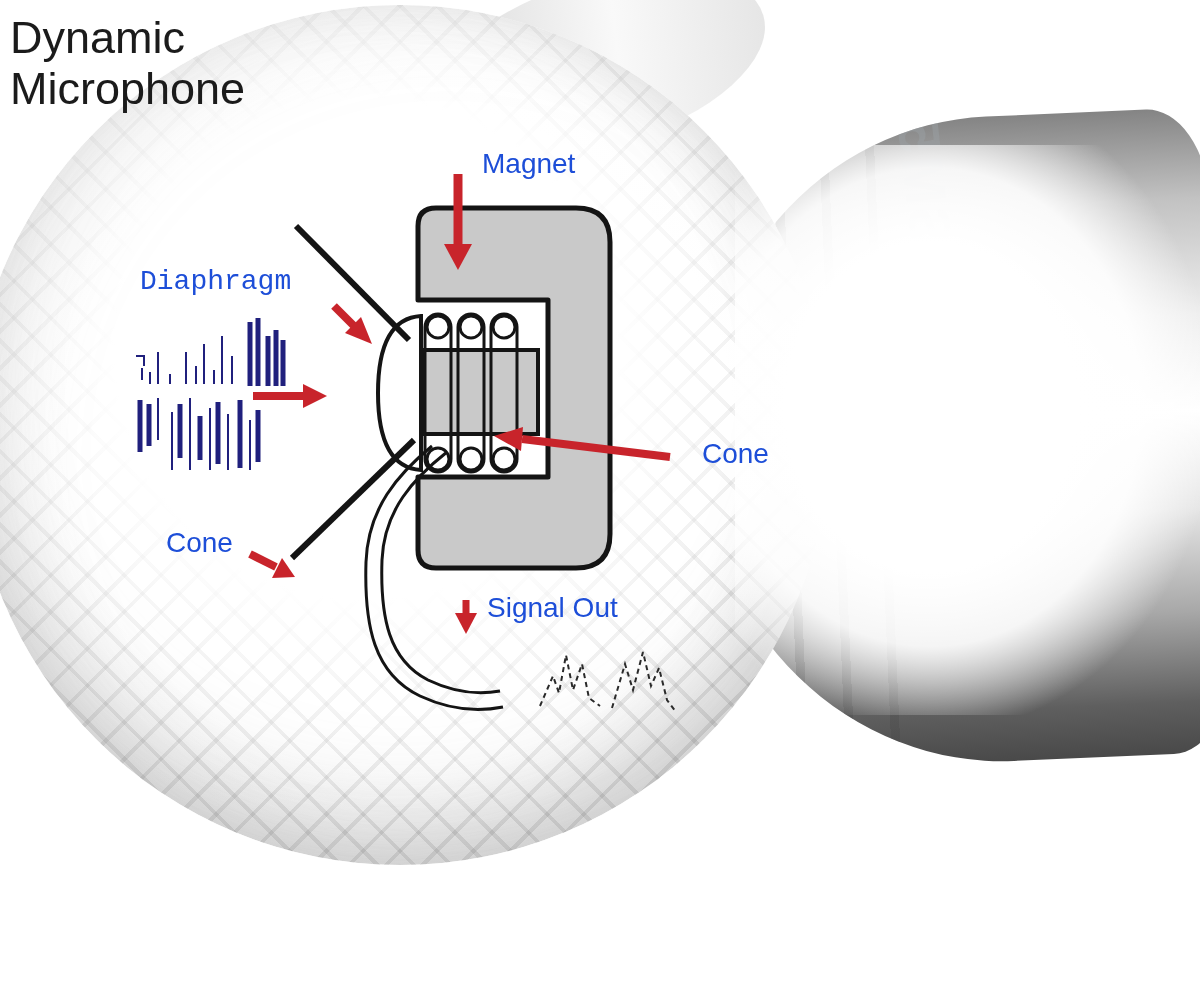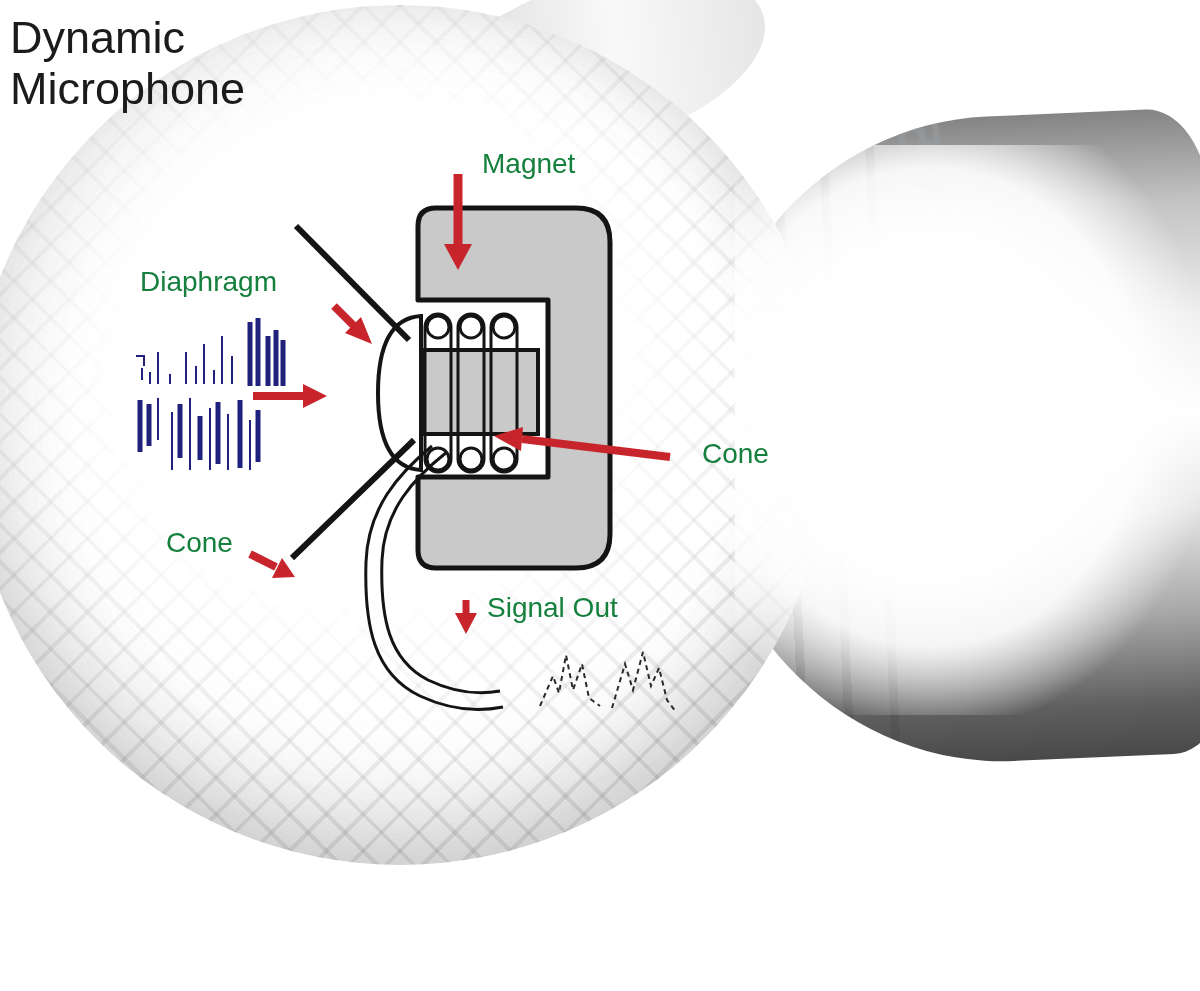--- a/index.html
+++ b/index.html
@@ -73,25 +73,25 @@
   }
 
   
   .overlay {
     position: absolute;
     left: 0; top: 0;
   }
   .lbl {
     position: absolute;
     font-size: 28px;
-    color: #15803d;
+    color: #1d4ed8;
     white-space: nowrap;
   }
   .lbl-magnet      { left: 482px; top: 148px; }
-  .lbl-diaphragm   { left: 140px; top: 266px; }
+  .lbl-diaphragm   { left: 140px; top: 266px; font-family: Liberation Mono, monospace; }
   .lbl-soundwaves  { left: 28px;  top: 381px; }
   .lbl-coil        { left: 702px; top: 438px; }
   .lbl-cone        { left: 166px; top: 527px; text-align: center; }
   .lbl-signalout   { left: 487px; top: 592px; }
 
   .title {
     position: absolute;
     left: 10px; top: 12px;
     font-size: 45px;
     line-height: 1.14;

